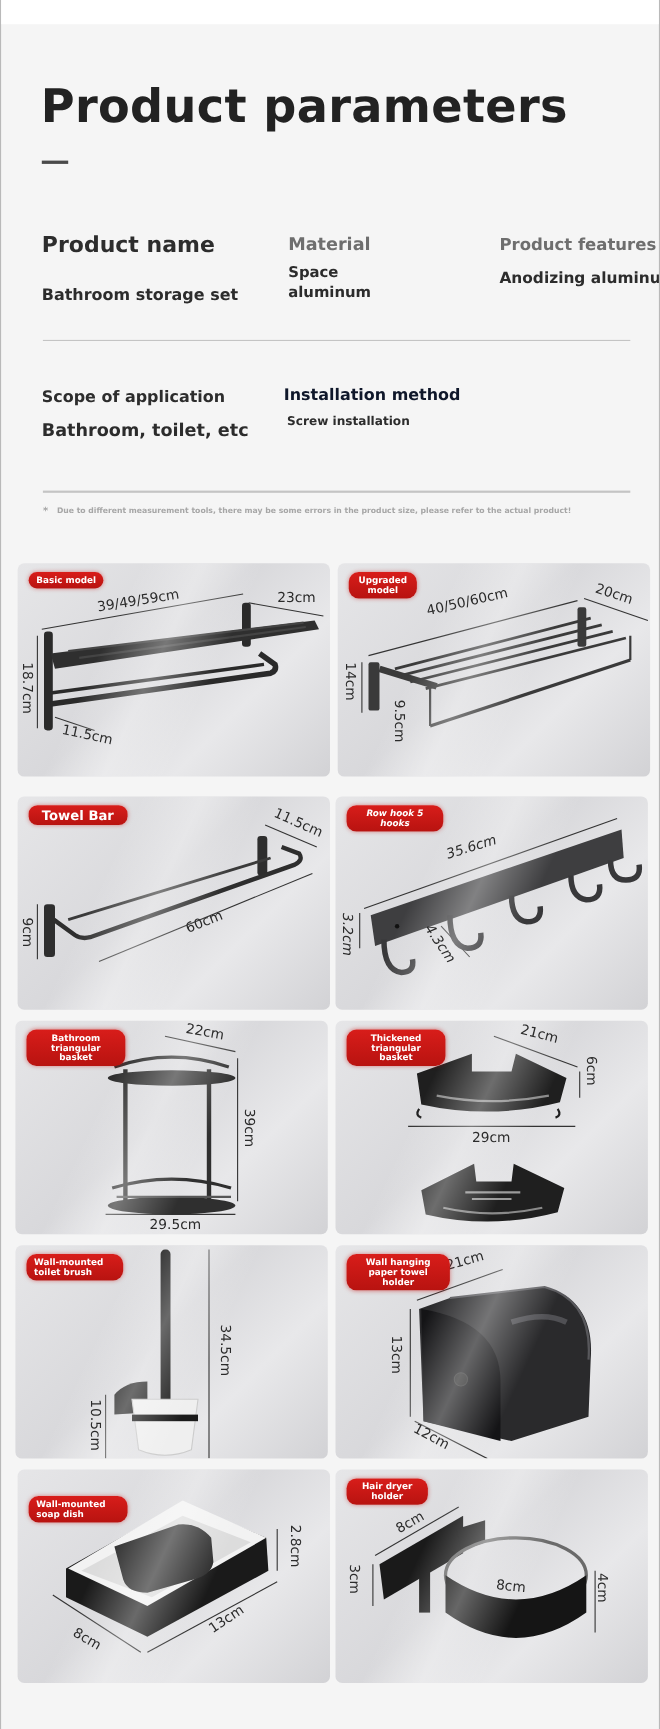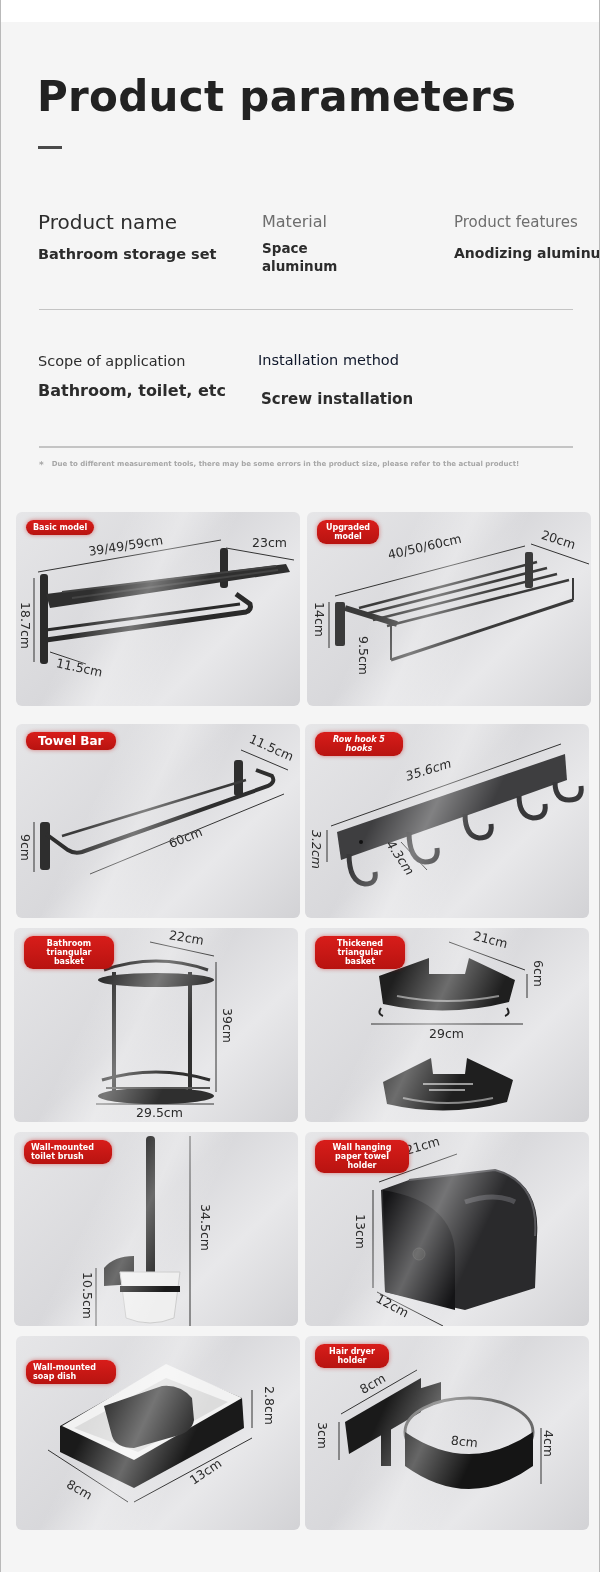--- a/index.html
+++ b/index.html
@@ -14,42 +14,42 @@
   }
   .top-white { position: absolute; left: 0; top: 0; width: 100%; height: 22px; background: #ffffff; }
   .page-title {
     position: absolute; left: 36px; top: 72px;
     font-size: 42px; font-weight: bold; color: #222222; letter-spacing: 0.3px;
     font-family: "DejaVu Sans", sans-serif;
   }
   .title-dash { position: absolute; left: 37px; top: 146px; width: 24px; height: 3px; background: #4a4a4a; }
 
   .param { position: absolute; }
-  .param .lbl { font-weight: normal; white-space: nowrap; }
+  .param .lbl { font-weight: bold; white-space: nowrap; }
   .param .val { font-weight: bold; color: #2c2c2c; white-space: nowrap; }
 
   .p-name { left: 37px; top: 210px; }
   .p-name .lbl { font-size: 20px; color: #2d2d2d; }
-  .p-name .val { font-size: 14.5px; margin-top: 12px; }
+  .p-name .val { font-size: 14.5px; margin-top: 27px; }
 
   .p-material { left: 261px; top: 212px; }
   .p-material .lbl { font-size: 16px; color: #6e6e6e; }
   .p-material .val { font-size: 13.5px; margin-top: 8px; line-height: 18px; white-space: normal; width: 80px; }
 
   .p-features { left: 453px; top: 213px; }
   .p-features .lbl { font-size: 15px; color: #6e6e6e; }
   .p-features .val { font-size: 14px; margin-top: 14px; }
 
   .p-scope { left: 37px; top: 353px; }
   .p-scope .lbl { font-size: 14.5px; color: #2d2d2d; }
   .p-scope .val { font-size: 16px; margin-top: 12px; }
 
   .p-install { left: 257px; top: 352px; }
   .p-install .lbl { font-size: 14.5px; color: #0f172a; }
-  .p-install .val { font-size: 15px; margin-top: 22px; margin-left: 3px; }
+  .p-install .val { font-size: 11px; margin-top: 8px; margin-left: 3px; }
 
   .divider { position: absolute; left: 38px; width: 534px; height: 1px; background: #c4c4c4; }
   .d1 { top: 309px; } .d2 { top: 446px; height: 2px; }
 
   .disclaimer { position: absolute; left: 38px; top: 460px; font-size: 7px; color: #a6a6a6; font-weight: bold; white-space: nowrap; }
   .disclaimer .star { font-size: 9px; margin-right: 8px; vertical-align: top; }
 
   .card {
     position: absolute; width: 284px; height: 194px;
     border-radius: 6px; overflow: hidden;

